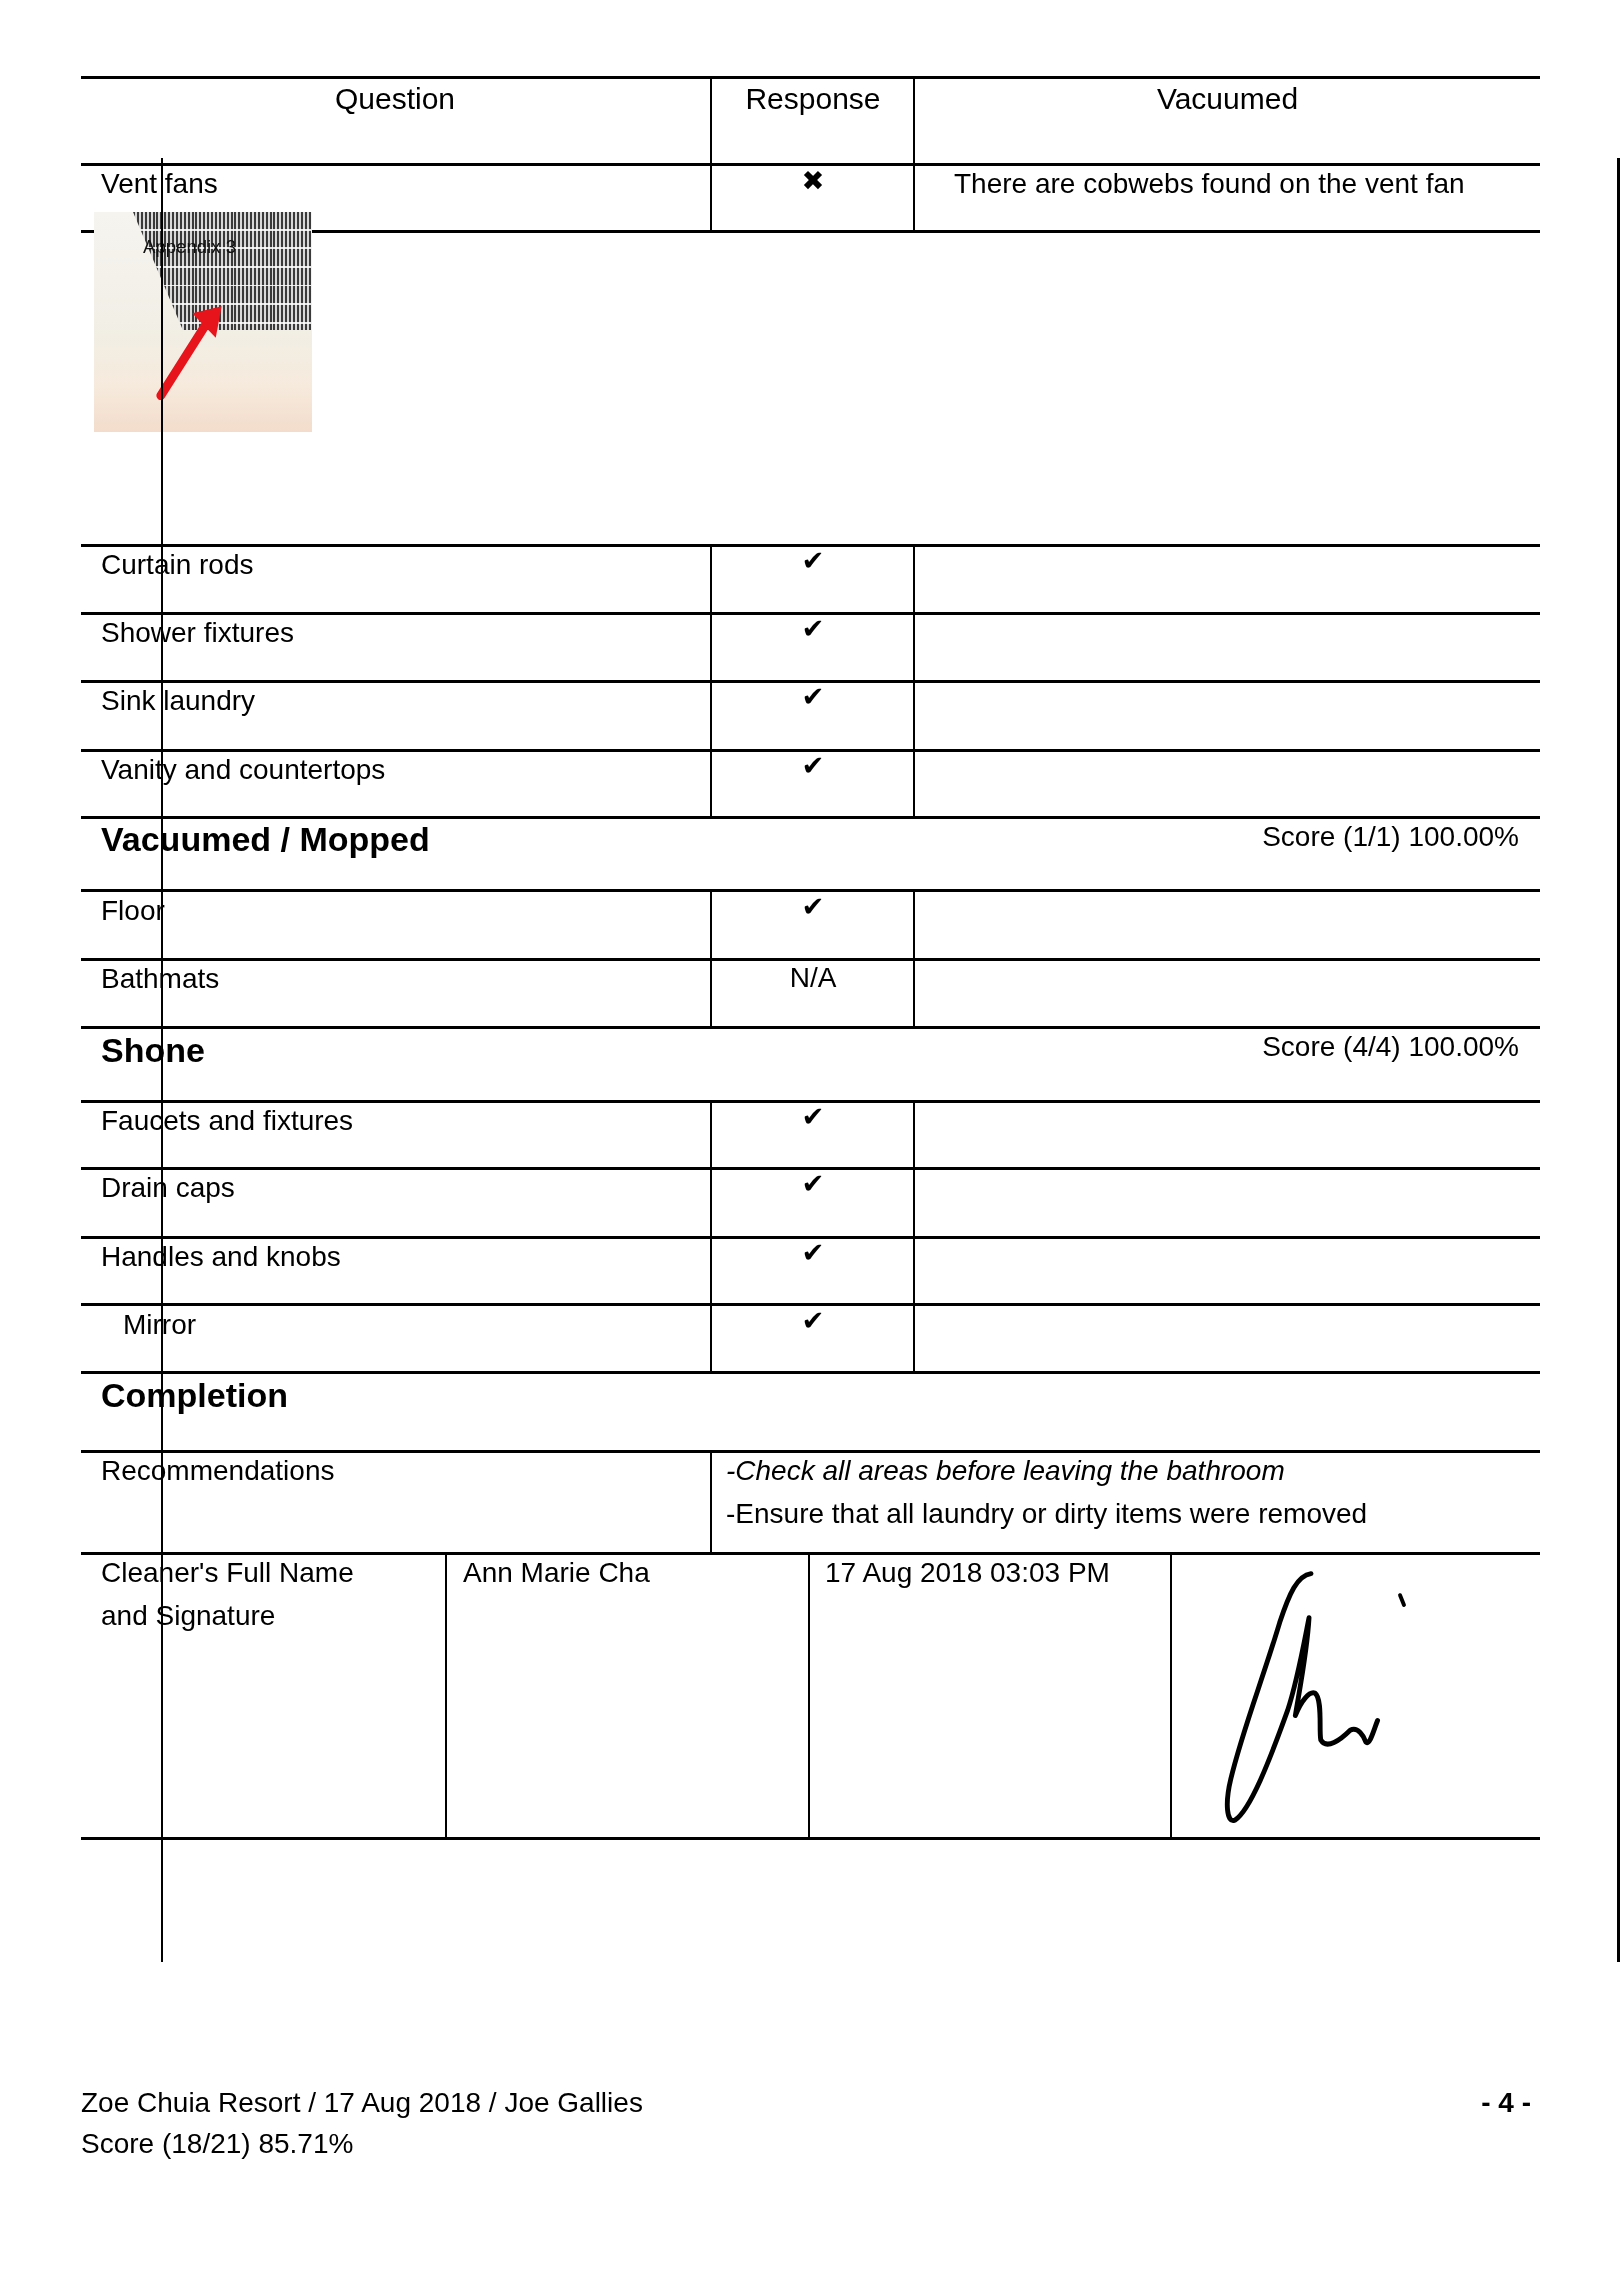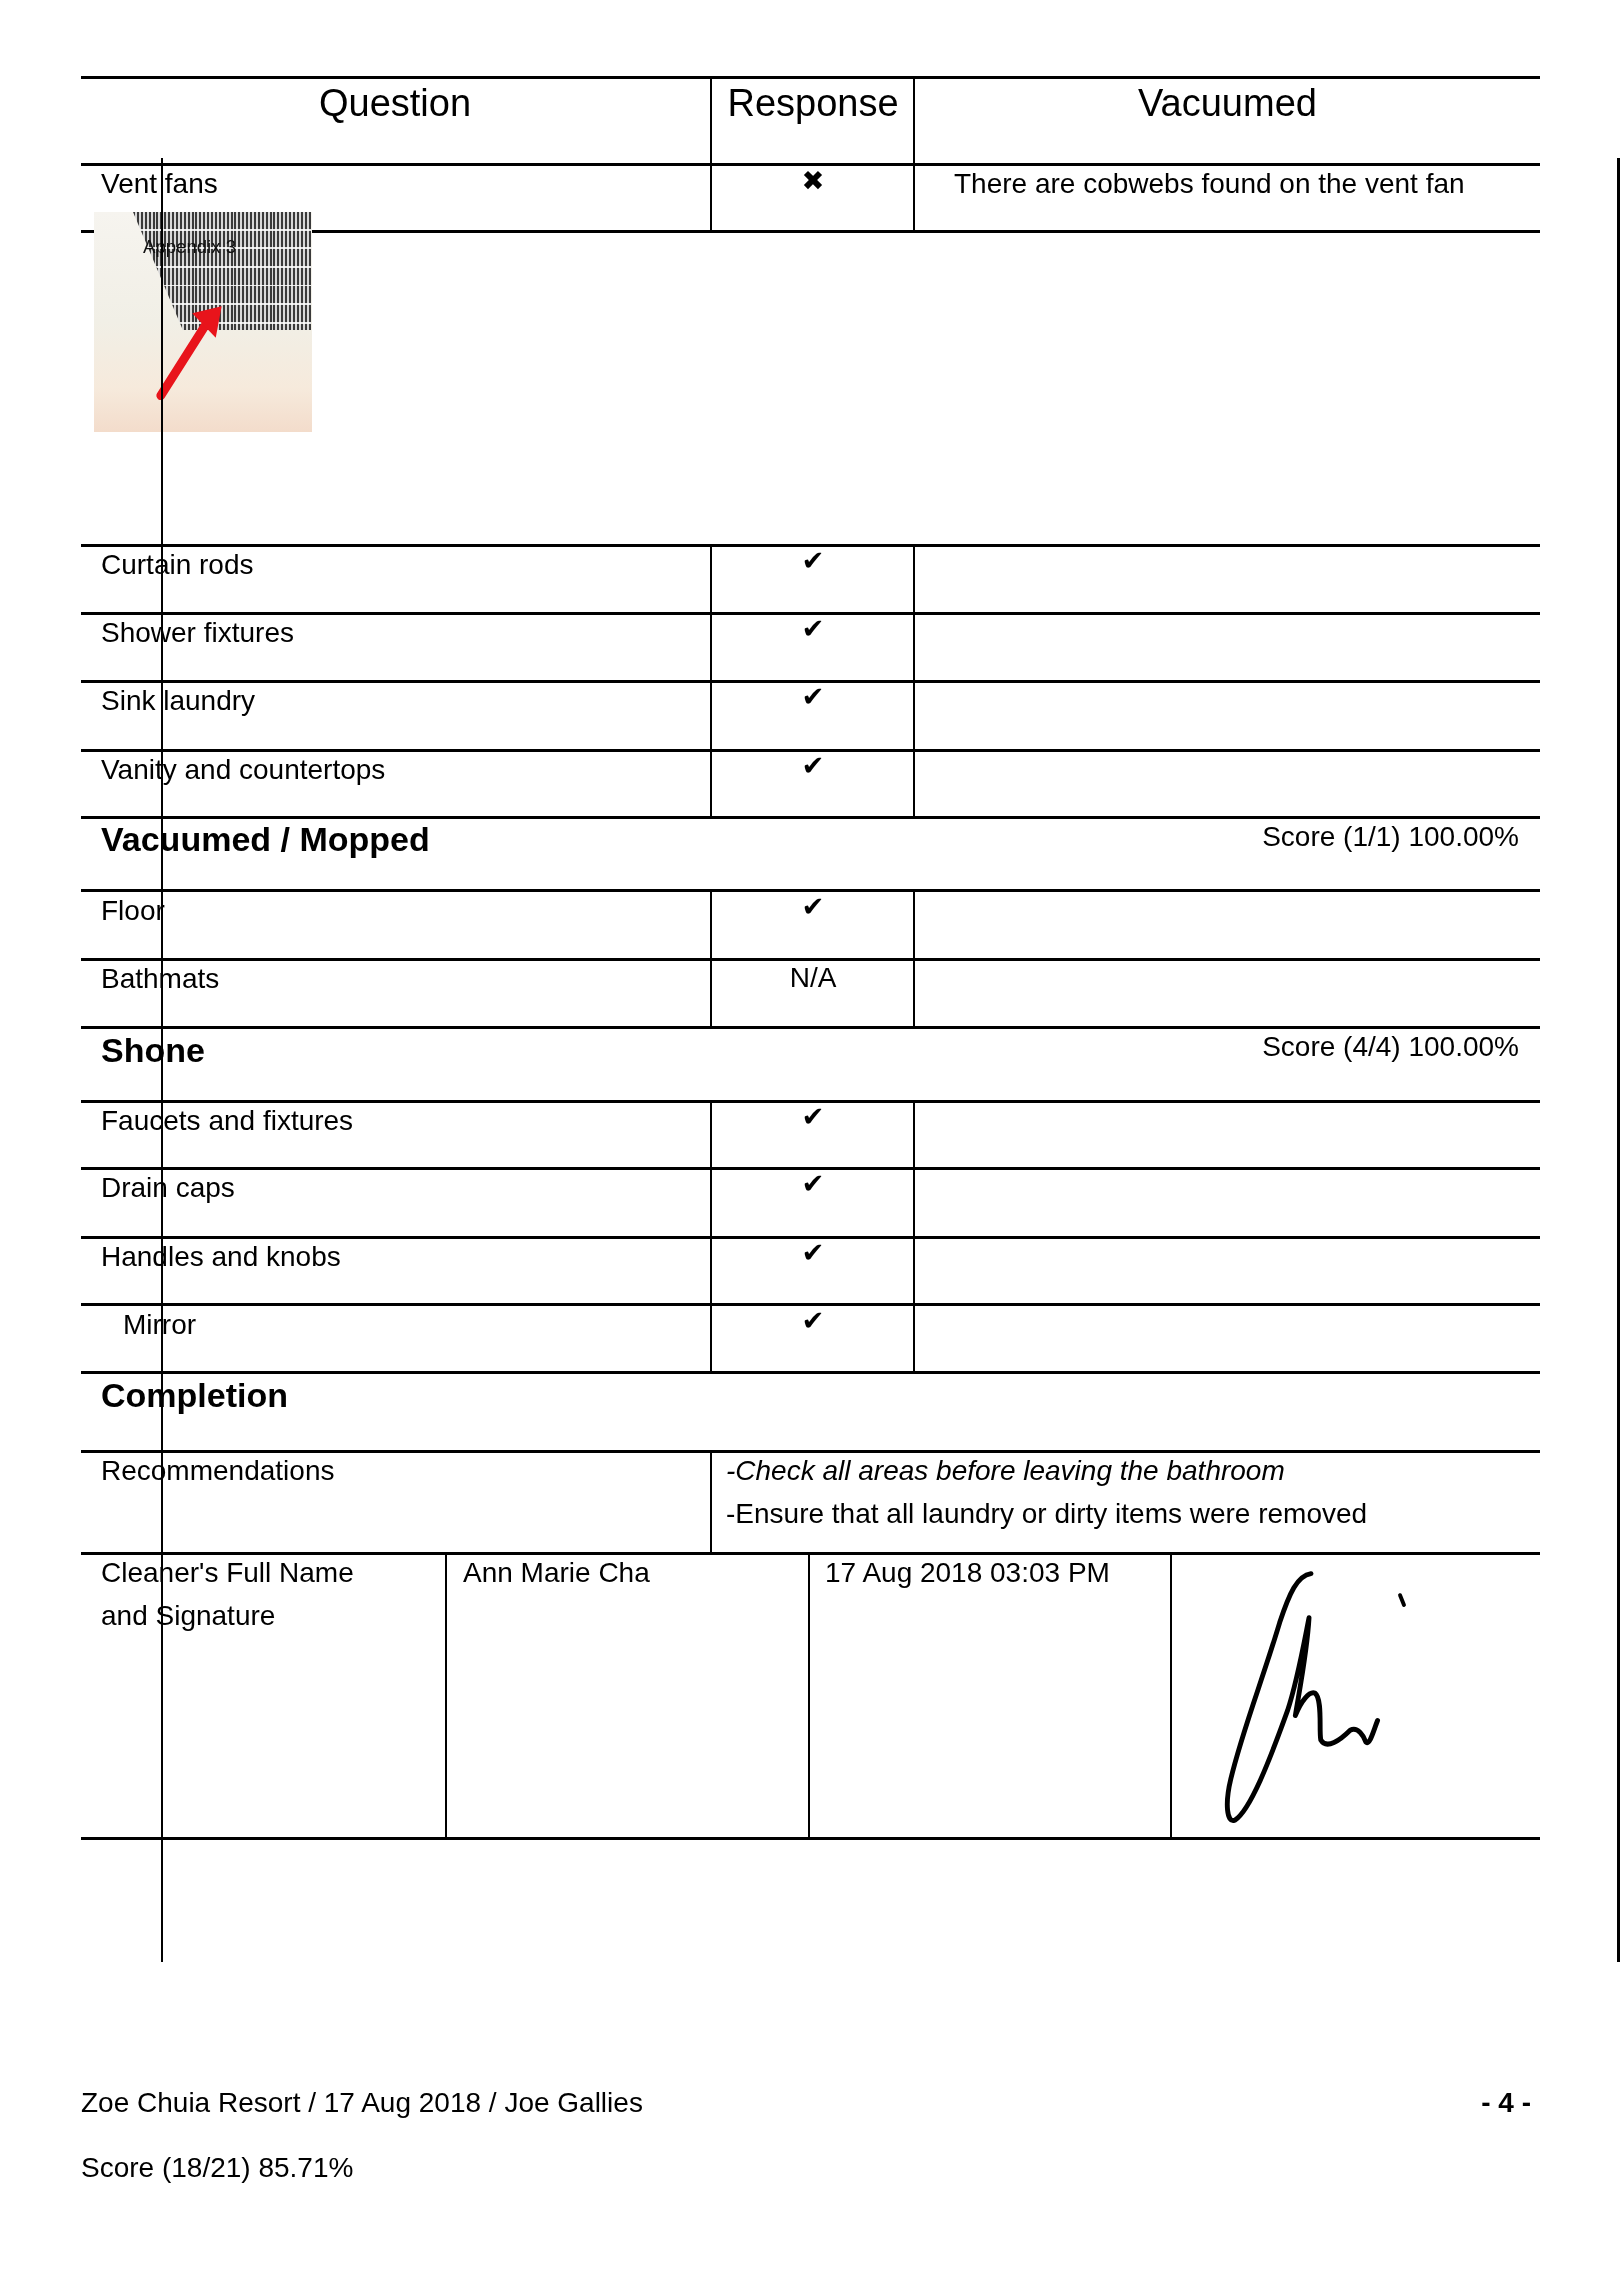--- a/index.html
+++ b/index.html
@@ -1,21 +1,21 @@
 <!DOCTYPE html>
 <html><head>
 <meta charset="utf-8">
 <style>
   html, body { margin:0; padding:0; }
   body { width:1621px; height:2293px; background:#ffffff; position:relative; overflow:hidden;
          font-family:"Liberation Sans", sans-serif; color:#000; }
   .hr { position:absolute; left:81px; width:1459px; height:2.9px; background:#000; }
   .vr { position:absolute; width:2px; background:#000; }
   .txt { position:absolute; font-size:28px; line-height:1.2; white-space:nowrap; }
-  .hdr { font-size:38px; }
+  .hdr { font-size:30px; }
   .sec { font-size:34px; font-weight:bold; }
   .center { text-align:center; }
   .mark { position:absolute; font-size:27.4px; text-align:center; width:202px; left:712px; }
   .score { position:absolute; right:102px; font-size:28px; white-space:nowrap;margin-left:17px; }
   .photo { position:absolute; left:94px; top:212px; width:218px; height:220px; overflow:hidden;
            background:linear-gradient(180deg,#f6f4ef 0%,#f1efe6 50%,#f6eadc 80%,#f3dccb 100%); }
   .photo .grille { position:absolute; left:39px; top:0; width:178px; height:118px;
            background:repeating-linear-gradient(90deg,#3a3a3a 0 2px,#d8d8d8 2px 3.9px);
            clip-path:polygon(0 0,100% 0,100% 100%,28% 100%); }
   .photo .grille::after { content:""; position:absolute; inset:0;
@@ -115,15 +115,15 @@
 
 <svg width="370" height="284" style="position:absolute; left:1172px; top:1554px;" viewBox="0 0 378 290">
   <path d="M142 20 C 128 22, 120 40, 110 70 C 92 130, 72 180, 60 230 C 54 255, 56 275, 64 272 C 80 262, 100 210, 118 160 C 128 130, 135 90, 140 65 C 138 100, 130 140, 126 165 C 132 150, 140 140, 146 142 C 154 148, 150 180, 152 190 C 158 200, 172 190, 182 180 C 190 176, 196 186, 198 192 C 202 196, 206 180, 210 170" fill="none" stroke="#000" stroke-width="5" stroke-linecap="round" stroke-linejoin="round"></path>
   <path d="M233 42 L 237 52" fill="none" stroke="#000" stroke-width="4" stroke-linecap="round"></path>
 </svg>
 
 <div class="artifact" style="left:161px; top:158px; height:1804px;"></div>
 <div class="artifact" style="left:1617px; top:158px; height:1804px; width:2.9px;"></div>
 
 <div class="txt" style="left:81px; top:2086px;">Zoe Chuia Resort / 17 Aug 2018 / Joe Gallies</div>
-<div class="txt" style="left:81px; top:2127px;margin-top:24px;">Score (18/21) 85.71%</div>
+<div class="txt" style="left:81px; top:2127px;">Score (18/21) 85.71%</div>
 <div class="txt" style="right:90px; top:2086px; font-weight:bold;">- 4 -</div>
 
 
 </body></html>

